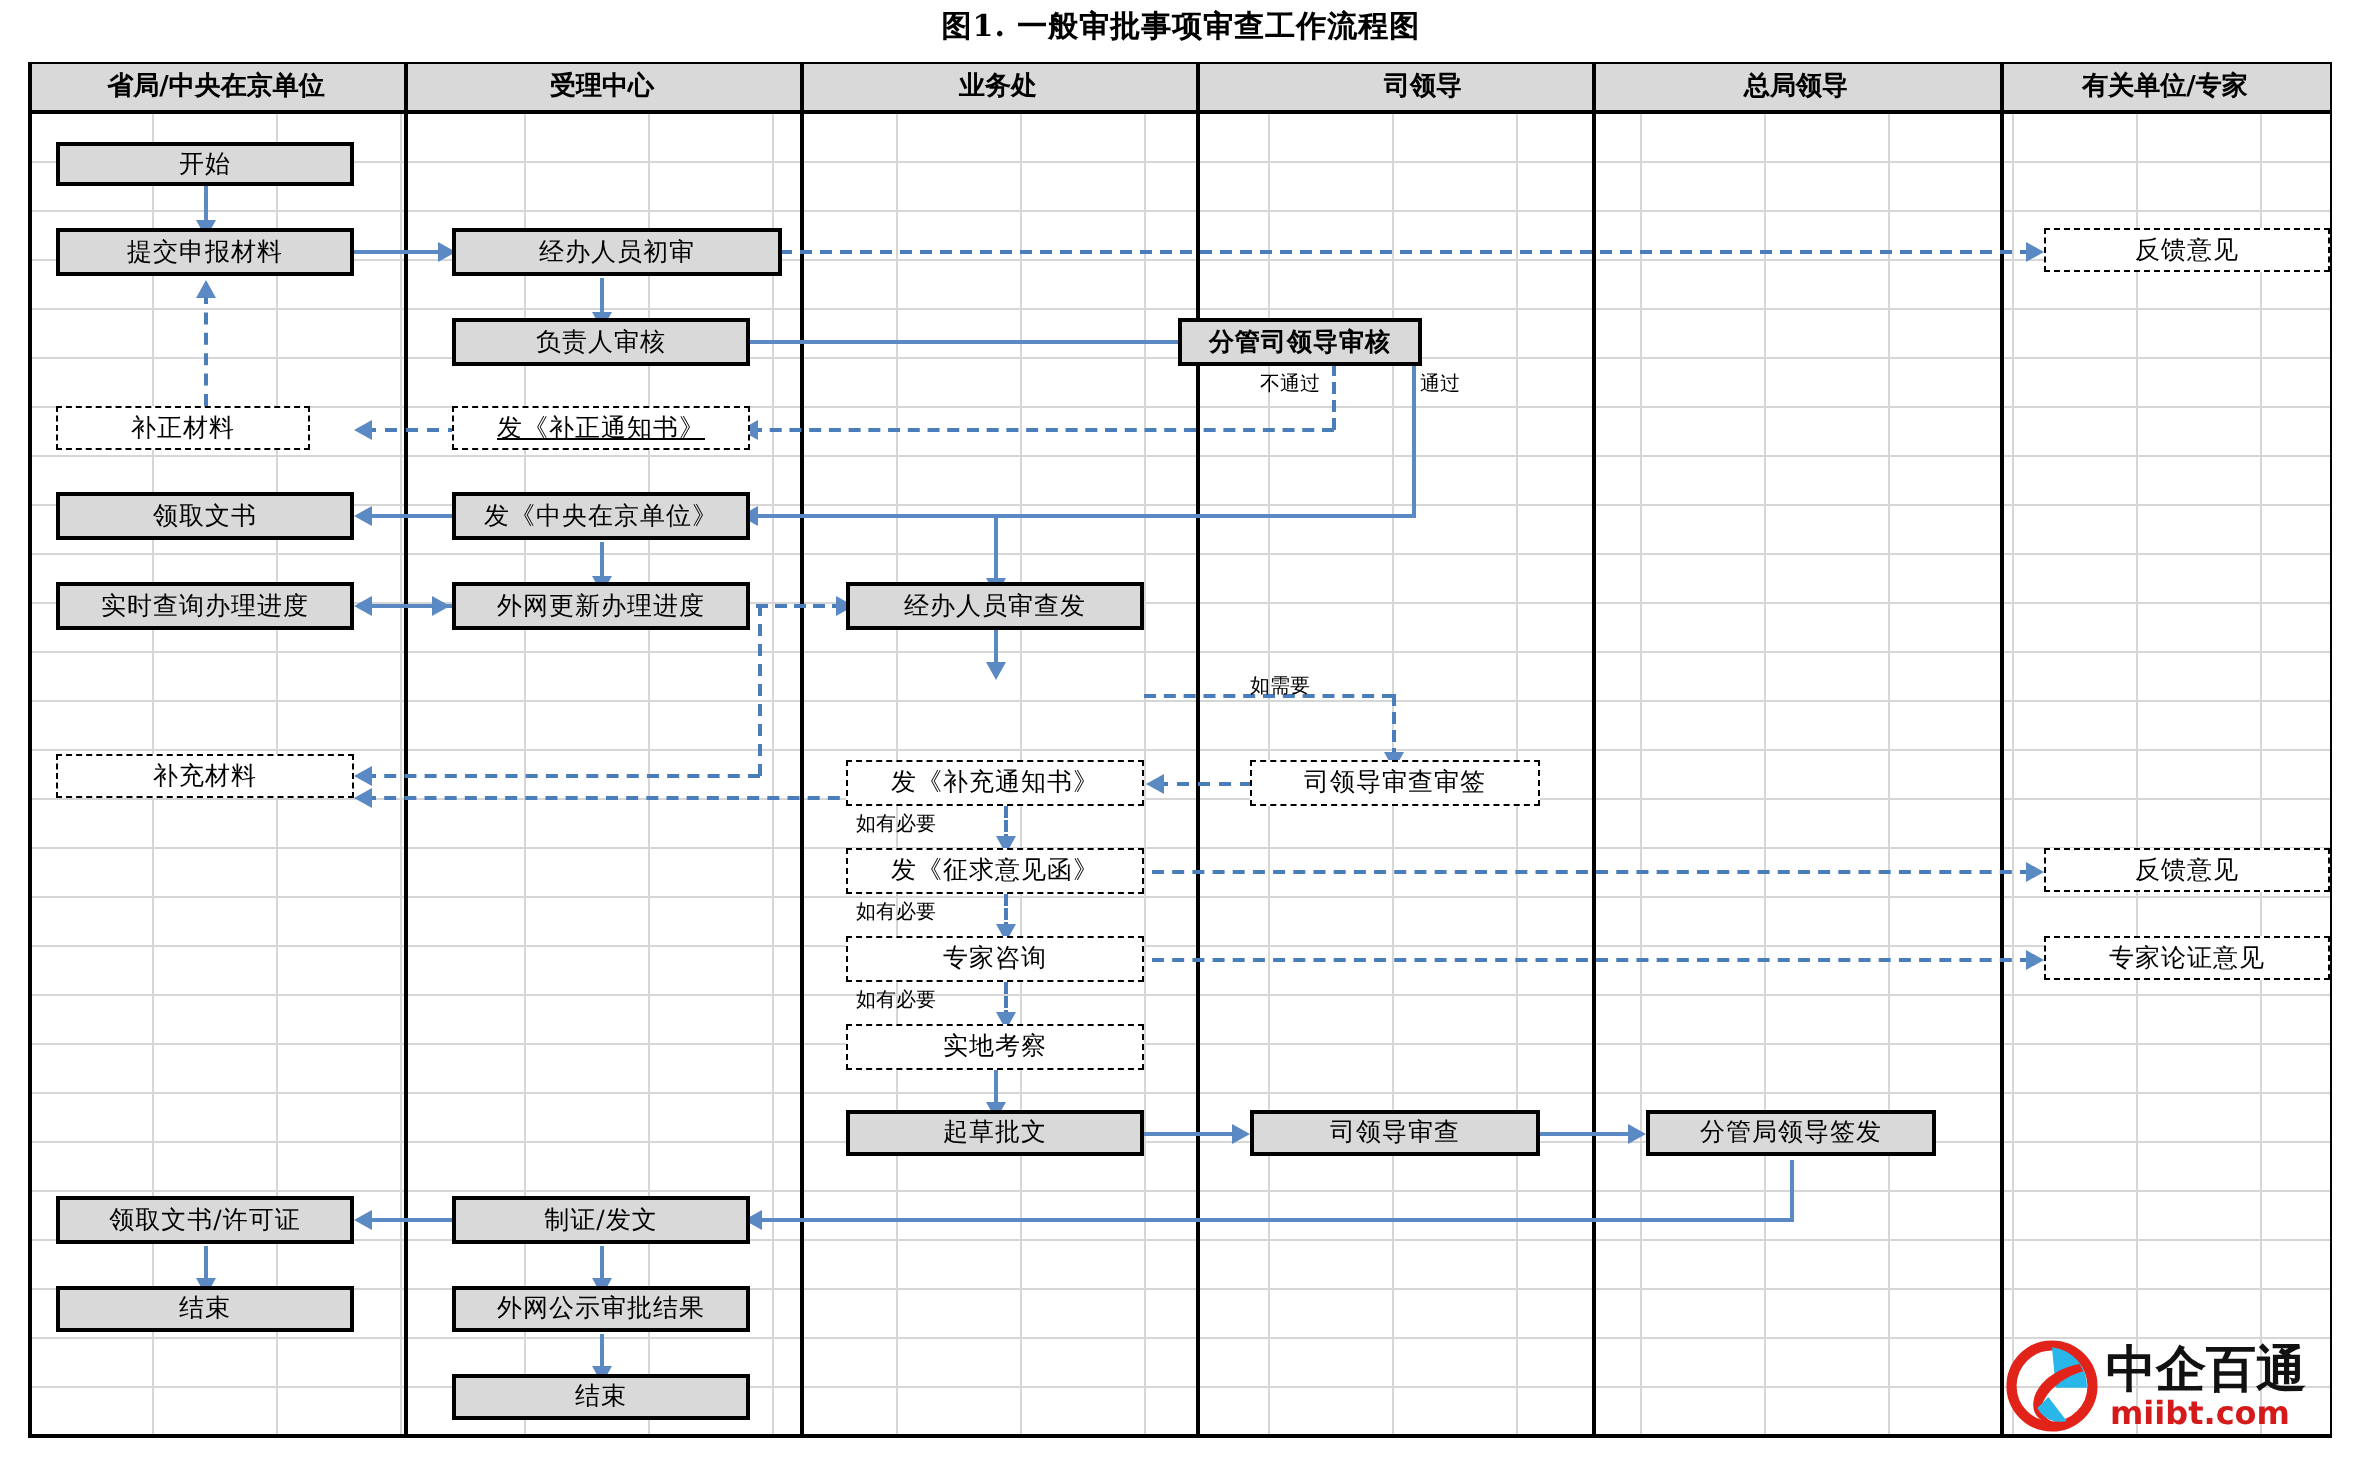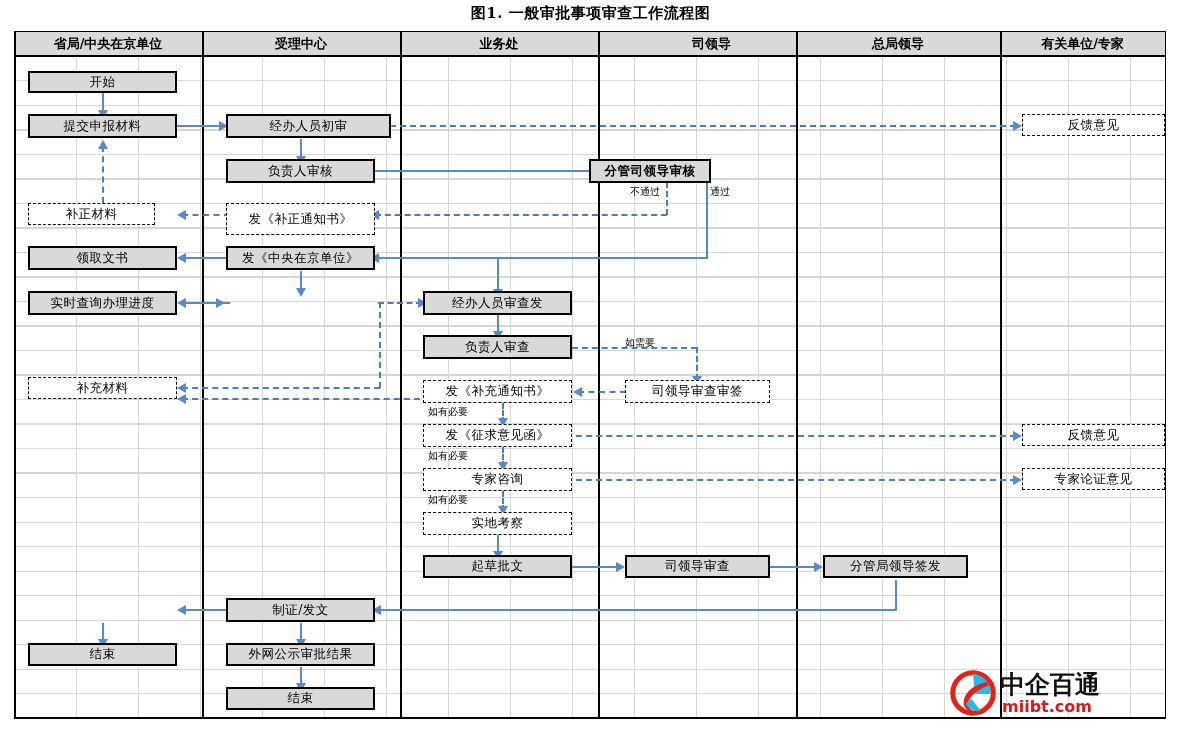--- a/index.html
+++ b/index.html
@@ -68,21 +68,21 @@
   .ar-l{border-top:5px solid transparent;border-bottom:5px solid transparent;border-right:9px solid #5b89c4;}
   .ar-d{border-left:5px solid transparent;border-right:5px solid transparent;border-top:9px solid #5b89c4;}
   .ar-u{border-left:5px solid transparent;border-right:5px solid transparent;border-bottom:9px solid #5b89c4;}
 
   .elabel{
     position:absolute;font-size:10px;color:#000;white-space:nowrap;
     font-family:"DejaVu Serif","Liberation Serif",serif;background:transparent;
   }
 
   
-  .logo{position:absolute;left:950px;top:668px;width:160px;height:50px;text-align:center;}
+  .logo{position:absolute;left:1003px;top:668px;width:160px;height:50px;text-align:center;}
   .logo-mark{position:absolute;left:0;top:2px;width:46px;height:46px;}
   .logo-text{
     position:absolute;left:50px;top:0px;font-size:25px;font-weight:bold;color:#111;
     font-family:"DejaVu Sans","Liberation Sans",sans-serif;letter-spacing:0px;
   }
   .logo-sub{
     position:absolute;left:52px;top:29px;font-size:16px;font-weight:bold;color:#d41a1a;
     font-family:"DejaVu Sans","Liberation Sans",sans-serif;letter-spacing:0px;
   }
 </style>
@@ -215,32 +215,33 @@
   <div class="dh" style="left:380px;top:125px;width:636px;"></div>
   <div class="ar ar-l" style="left:374px;top:121px;"></div>
   <div class="ar ar-r" style="left:1013px;top:121px;"></div>
 
   <div class="box solid" style="left:28px;top:71px;width:149px;height:22px;">开始</div>
   <div class="box solid" style="left:28px;top:114px;width:149px;height:24px;">提交申报材料</div>
   <div class="box dashed" style="left:28px;top:203px;width:127px;height:22px;">补正材料</div>
   <div class="box solid" style="left:28px;top:246px;width:149px;height:24px;">领取文书</div>
   <div class="box solid" style="left:28px;top:291px;width:149px;height:24px;">实时查询办理进度</div>
   <div class="box dashed" style="left:28px;top:377px;width:149px;height:22px;">补充材料</div>
+  <div class="box solid" style="left:28px;top:598px;width:149px;height:24px;">领取文书/许可证</div>
   <div class="box solid" style="left:28px;top:643px;width:149px;height:23px;">结束</div>
 
   <div class="box solid" style="left:226px;top:114px;width:165px;height:24px;">经办人员初审</div>
   <div class="box solid" style="left:226px;top:159px;width:149px;height:24px;">负责人审核</div>
-  <div class="box dashed" style="left:226px;top:203px;width:149px;height:32px;">发《补正通知书》</div>
+  <div class="box dashed" style="left:226px;top:203px;width:149px;height:22px;text-decoration:underline;">发《补正通知书》</div>
   <div class="box solid" style="left:226px;top:246px;width:149px;height:24px;">发《中央在京单位》</div>
+  <div class="box solid" style="left:226px;top:291px;width:149px;height:24px;">外网更新办理进度</div>
   <div class="box solid" style="left:226px;top:598px;width:149px;height:24px;">制证/发文</div>
   <div class="box solid" style="left:226px;top:643px;width:149px;height:23px;">外网公示审批结果</div>
   <div class="box solid" style="left:226px;top:687px;width:149px;height:23px;">结束</div>
 
   <div class="box solid" style="left:423px;top:291px;width:149px;height:24px;">经办人员审查发</div>
-  <div class="box solid" style="left:423px;top:335px;width:149px;height:24px;">负责人审查</div>
   <div class="box dashed" style="left:423px;top:380px;width:149px;height:23px;">发《补充通知书》</div>
   <div class="box dashed" style="left:423px;top:424px;width:149px;height:23px;">发《征求意见函》</div>
   <div class="box dashed" style="left:423px;top:468px;width:149px;height:23px;">专家咨询</div>
   <div class="box dashed" style="left:423px;top:512px;width:149px;height:23px;">实地考察</div>
   <div class="box solid" style="left:423px;top:555px;width:149px;height:23px;">起草批文</div>
 
   <div class="box solid" style="left:589px;top:159px;width:122px;height:24px;font-weight:bold;">分管司领导审核</div>
   <div class="box dashed" style="left:625px;top:380px;width:145px;height:23px;">司领导审查审签</div>
   <div class="box solid" style="left:625px;top:555px;width:145px;height:23px;">司领导审查</div>
 

